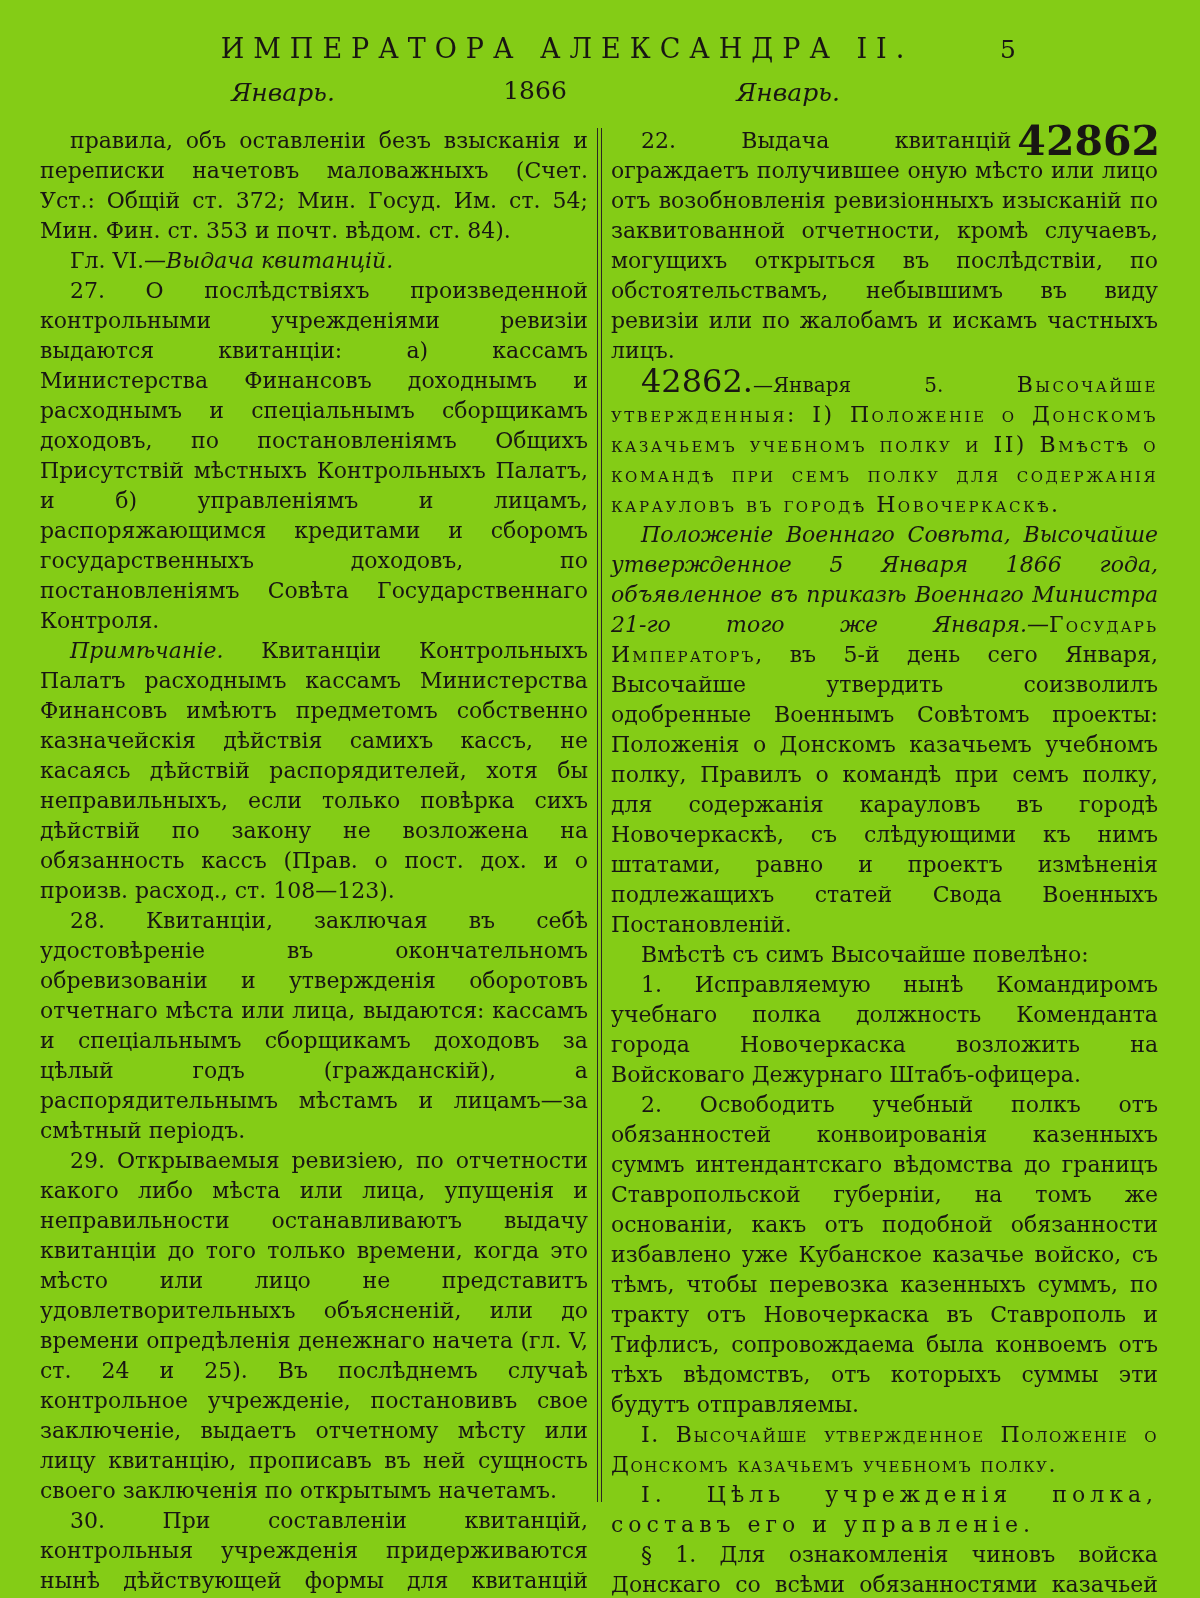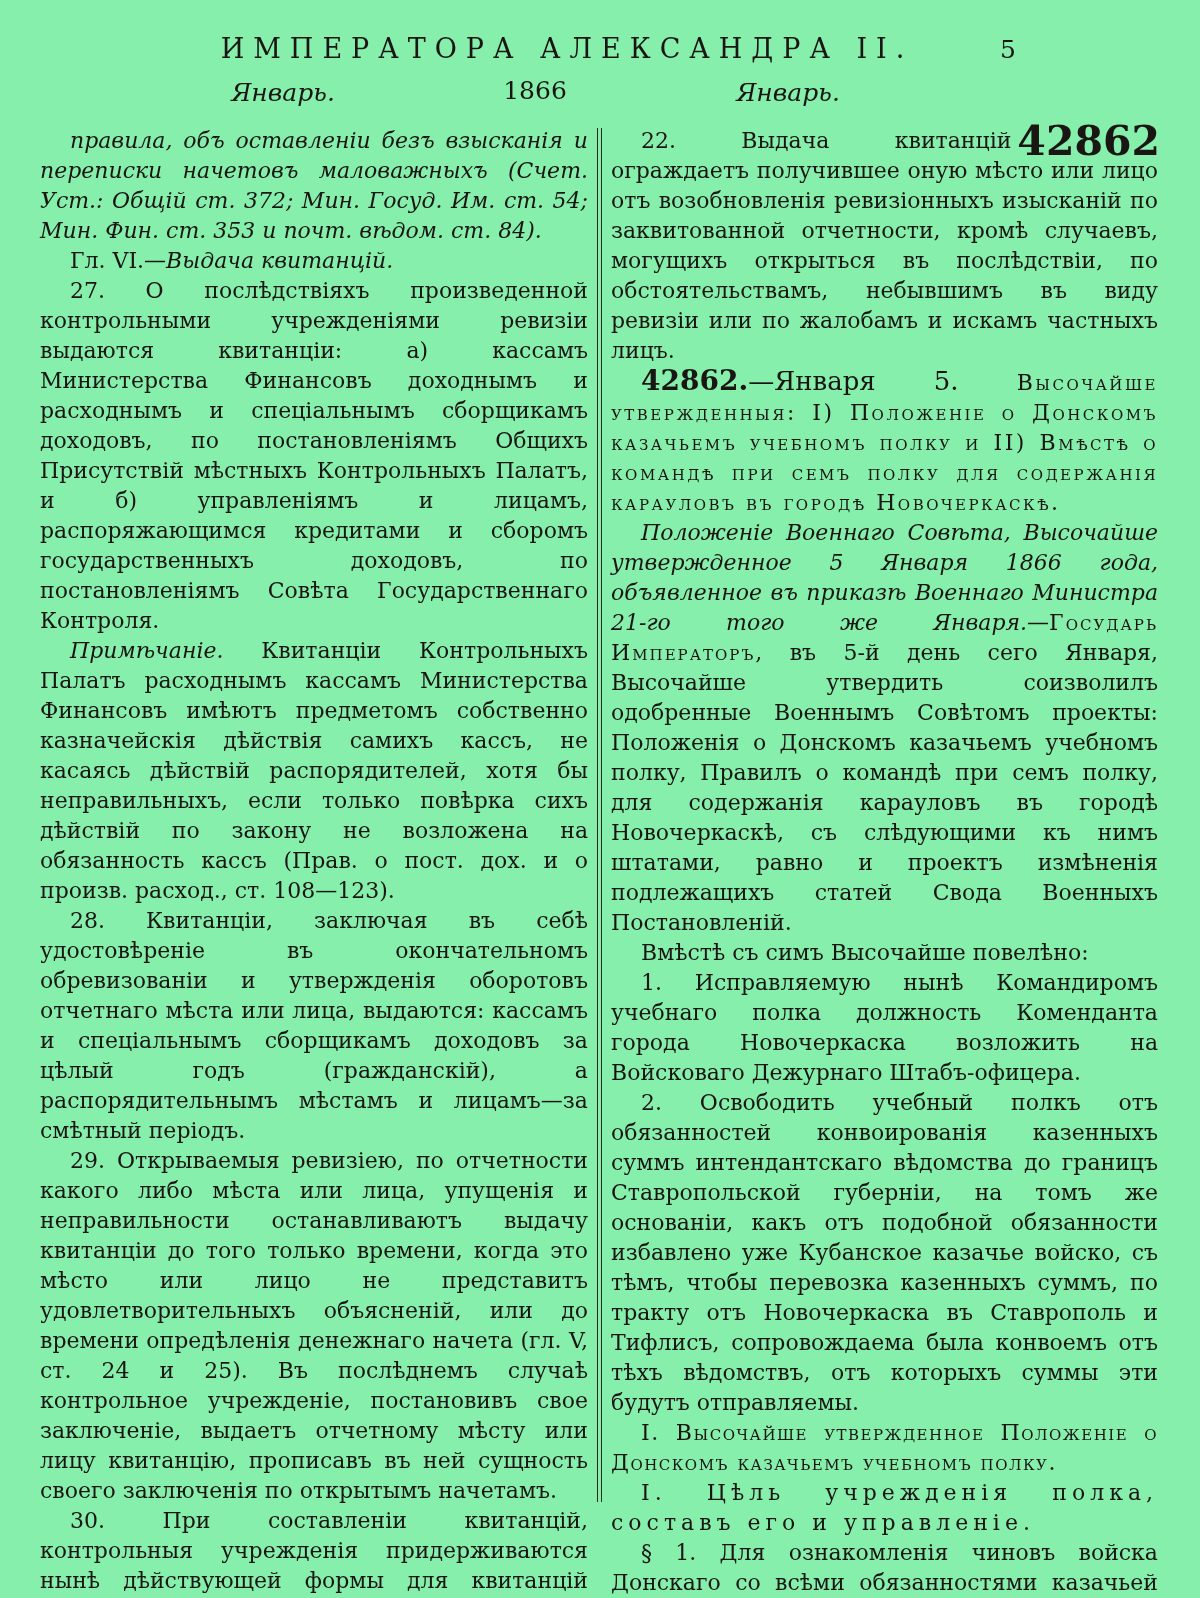--- a/index.html
+++ b/index.html
@@ -1,20 +1,20 @@
 <!DOCTYPE html>
 <html><head>
 <meta charset="utf-8">
 <style>
   html,body { margin:0; padding:0; background:#f4f2ee; }
   .page {
     position:relative;
     width:1200px; height:1598px;
     margin:0 auto;
-    background:#86efac;
+    background:#84cc16;
     color:#191613;
     font-family:"DejaVu Serif","Liberation Serif",serif;
     overflow:hidden;
   }
   .runhead-title {
     position:absolute; top:33px; left:567px;
     transform:translateX(-50%);
     font-size:27px; letter-spacing:9px; white-space:nowrap;
   }
   .pagenum { position:absolute; top:35px; left:1000px; font-size:25px; }
@@ -32,27 +32,27 @@
     width:3px;
     border-left:1px solid #2b2722;
     border-right:1px solid #2b2722;
     margin:2px 9px 96px 9px;
   }
   .col p {
     margin:0;
     font-size:22px; line-height:30px;
     text-align:justify; text-indent:30px;
   }
-  .noindent { text-indent:0;font-style:italic; }
+  .noindent { text-indent:0; }
   .ital { font-style:italic; }
   .scaps { font-variant:small-caps; }
   .chap-head { text-align:center; text-indent:0; font-size:23.5px; margin:3px 0 2px; }
   .act-head { margin-top:9px; line-height:32px; }
-  .act-num  { font-weight:bold; font-size:28px; }
-  .act-date { font-size:26px; }
+  .act-num  { font-weight:normal; font-size:32px; }
+  .act-date { font-size:20px; }
   .act-title { font-variant:small-caps; letter-spacing:2.5px; }
   .preamble .scaps { letter-spacing:2px; }
   .sect-head { text-align:center; text-indent:0; letter-spacing:1.5px; line-height:31px; margin:4px 0 2px; }
   .subsect-head { text-align:center; text-indent:0; letter-spacing:5px; font-size:23px; line-height:33px; margin:4px 0 2px; }
   .margin-num {
     float:right;
     font-weight:bold; font-size:41px; line-height:30px;
     padding-left:6px; margin-right:-2px;
   }
 </style>

